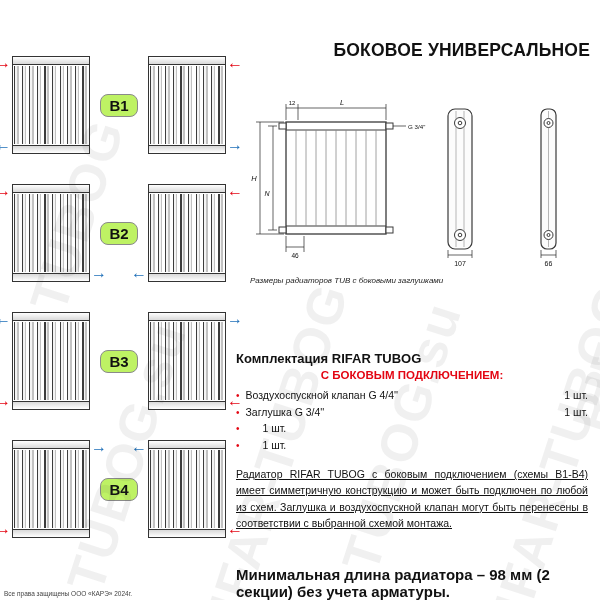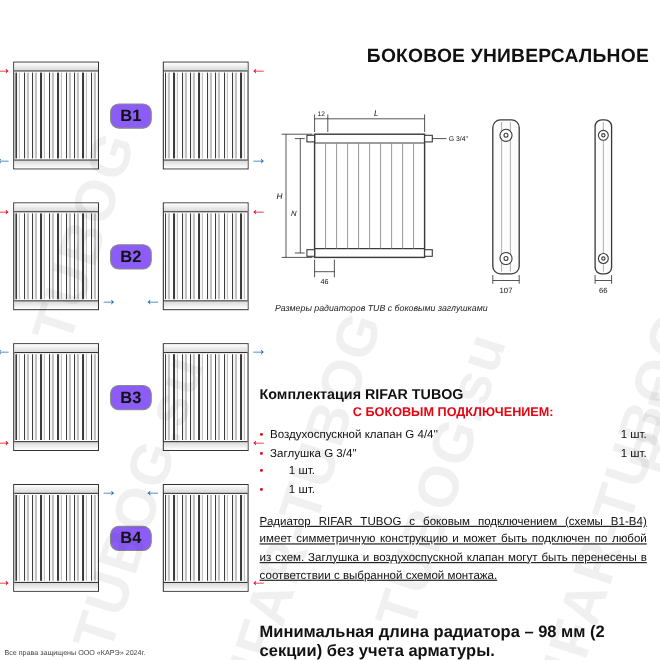--- a/index.html
+++ b/index.html
@@ -22,21 +22,21 @@
     position: absolute; top: 7px; right: 10px; text-align: right;
     font-weight: 800; font-size: 17.5px; line-height: 1.3; letter-spacing: .2px; margin-top: 32px;
   }
 
   
   .scheme {
     position: absolute; left: 12px; width: 214px; height: 106px;
     display: flex; justify-content: space-between; align-items: center;
   }
   .scheme-label {
-    border: 1.4px solid #8a8a8a; border-radius: 8px; background: #8b5cf6;
+    border: 1.4px solid #8a8a8a; border-radius: 8px; background: #bef264;
     padding: 2px 8px; font-weight: 800; font-size: 15px;
   }
   .radiator {
     position: relative; width: 78px; height: 98px;
     border: 1.4px solid #333; background: #fff;
   }
   .manifold { position: absolute; left: 0; right: 0; height: 8px; }
   .manifold.top { top: 0; border-bottom: 1.2px solid #333; background: linear-gradient(#fff,#d9d9d9); }
   .manifold.bottom { bottom: 0; border-top: 1.2px solid #333; background: linear-gradient(#d9d9d9,#fff); }
   .tubes {

